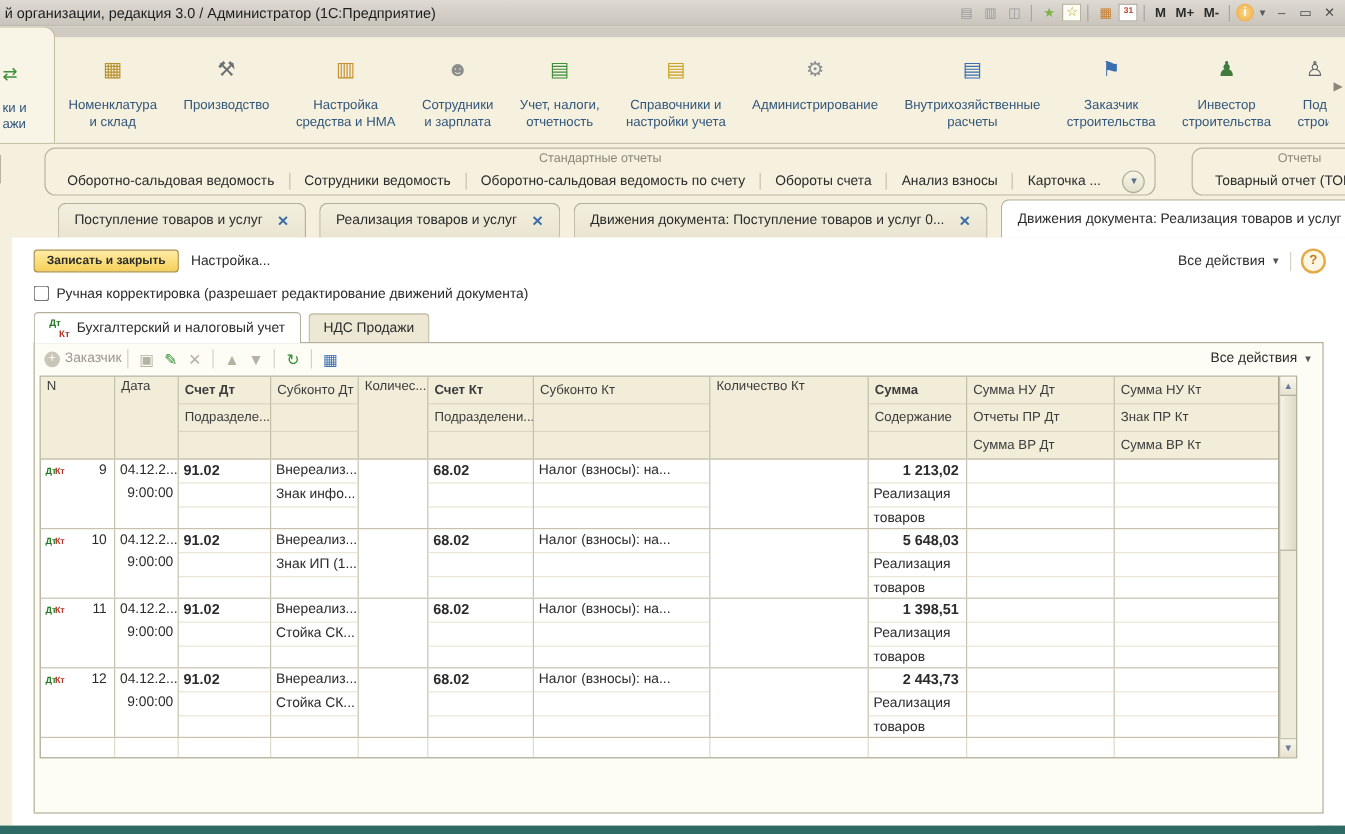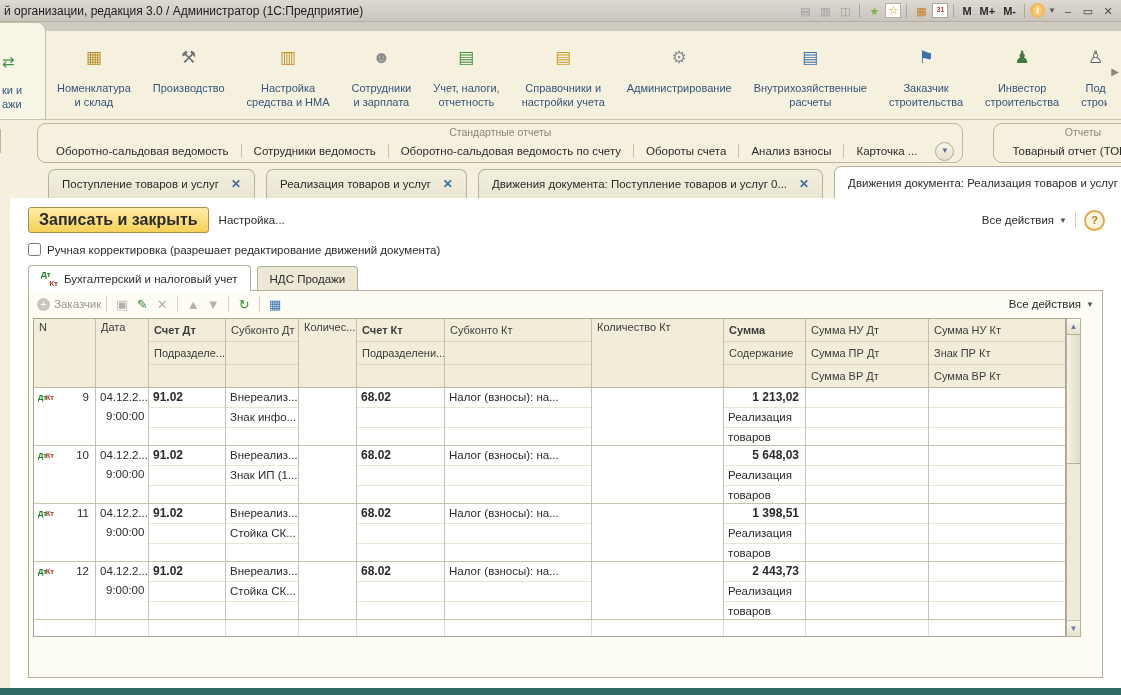--- a/index.html
+++ b/index.html
@@ -56,21 +56,21 @@
   .dtab-close{color:#3b6ea5;font-weight:bold;font-size:12px;}
   .tabs-drop{position:absolute;right:6px;bottom:5px;width:21px;height:21px;border-radius:50%;
     border:1px solid #b0ac97;background:linear-gradient(#f8f6ea,#e4e0cc);color:#5a718c;
     font-size:8px;text-align:center;line-height:20px;}
   
   .content{position:absolute;top:198px;left:10px;right:0;bottom:7px;background:#fff;
     display:flex;flex-direction:column;}
   .doc-title{margin:13px 20px 0 18px;font-size:15.5px;font-weight:bold;color:#a5641e;white-space:nowrap;}
   .cmdbar{display:flex;align-items:center;margin:9px 16px 0 18px;}
   .btn-primary{background:linear-gradient(#ffeca6,#f6d058);border:1px solid #ab9044;border-radius:3px;
-    padding:3px 10px;font-size:16px;font-weight:bold;color:#2b2b2b;}
+    padding:3px 10px;font-size:10px;font-weight:bold;color:#2b2b2b;}
   .link-plain{margin-left:10px;font-size:11.5px;color:#2b2b2b;}
   .flexsp{flex:1;}
   .alla{display:flex;align-items:center;gap:5px;font-size:11.5px;color:#2b2b2b;}
   .caret{font-size:8px;color:#555;}
   .vdiv{width:1px;height:16px;background:#d5d2c2;margin:0 8px;}
   .help-btn{width:17px;height:17px;border-radius:50%;border:2px solid #e3aa48;color:#c07b1f;
     font-size:11px;font-weight:bold;text-align:center;line-height:16px;background:#fdf6e2;box-sizing:content-box;}
   .chkrow{display:flex;align-items:center;gap:6px;margin:10px 0 0 18px;font-size:11.5px;}
   .chkrow input{width:13px;height:13px;margin:0;}
   .itabs{display:flex;align-items:flex-end;margin:9px 0 0 18px;height:25px;}
@@ -379,21 +379,21 @@
             <div class="hcell">
               <div class="hsingle">Количество Кт</div>
             </div>
             <div class="hcell sub">
               <div class="hline b">Сумма</div>
               <div class="hline">Содержание</div>
               <div class="hline"></div>
             </div>
             <div class="hcell sub">
               <div class="hline">Сумма НУ Дт</div>
-              <div class="hline">Сумма ПР Дт</div>
+              <div class="hline">Отчеты ПР Дт</div>
               <div class="hline">Сумма ВР Дт</div>
             </div>
             <div class="hcell sub">
               <div class="hline">Сумма НУ Кт</div>
               <div class="hline">Знак ПР Кт</div>
               <div class="hline">Сумма ВР Кт</div>
             </div>
           </div>
         <div id="tbody">
             <div class="trow" style="grid-template-columns: 62px 53px 77px 73px 58px 88px 147px 132px 82px 123px 136px;">

